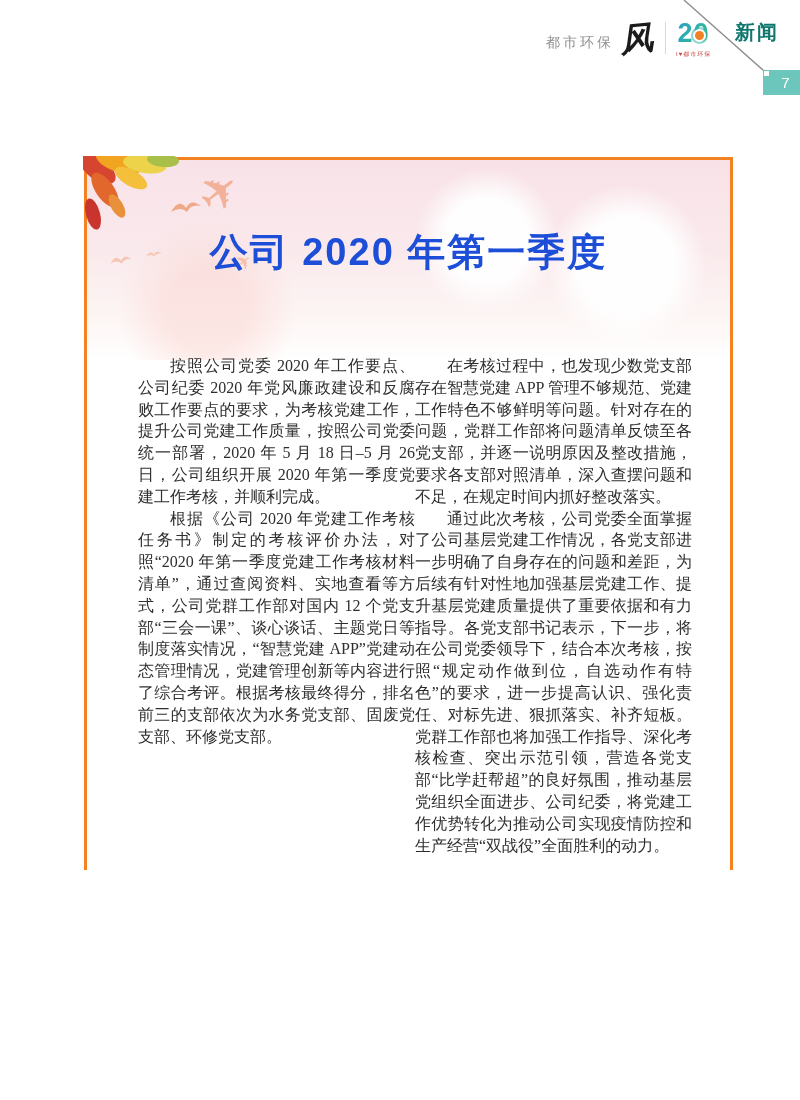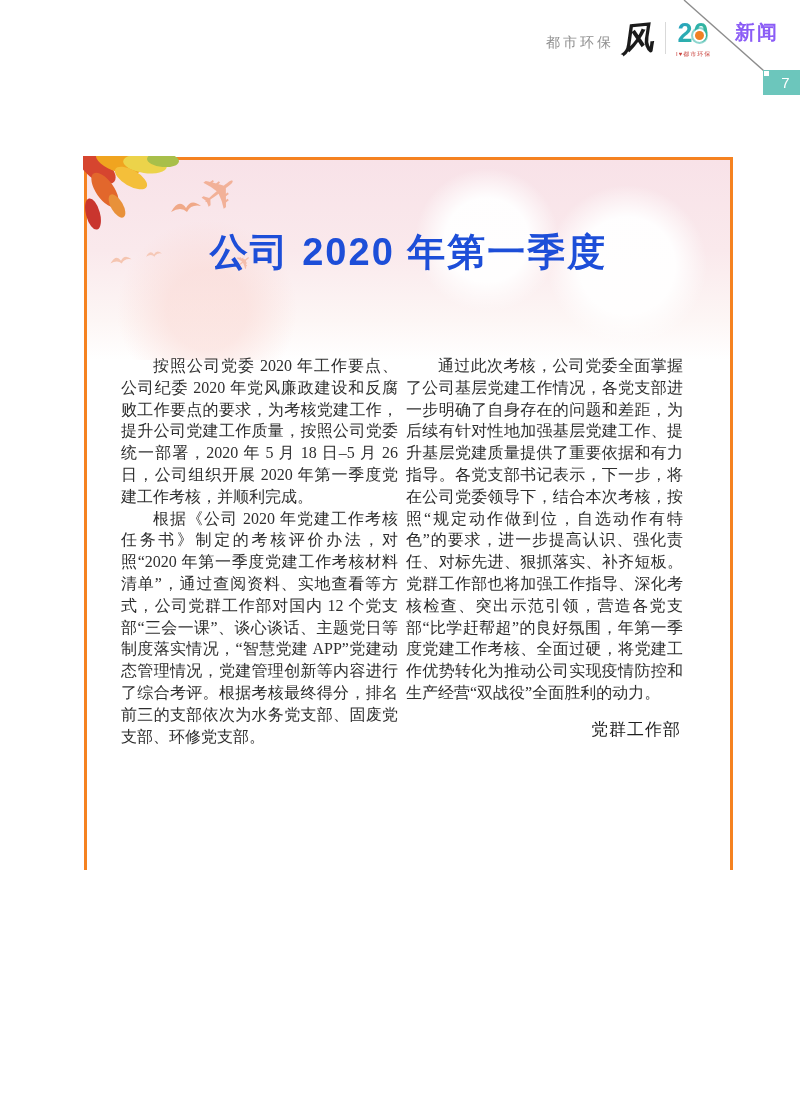--- a/index.html
+++ b/index.html
@@ -23,21 +23,21 @@
     font-size:27px;font-weight:bold;line-height:28px;letter-spacing:1px;
     background:linear-gradient(120deg,#27a0c5 0%,#2fb3a6 55%,#45b97c 100%);
     -webkit-background-clip:text;background-clip:text;color:transparent;position:relative;
   }
   .logo20-dot{
     position:absolute;right:7px;top:12px;width:9px;height:9px;border-radius:50%;
     background:#f08124;box-shadow:0 0 0 2px #ffffff,0 0 0 4px rgba(47,179,166,.55);
   }
   .logo20-sub{font-size:6px;color:#c9423c;letter-spacing:1px;margin-top:3px;white-space:nowrap;}
   .section-label{
-    position:absolute;left:727px;top:19px;font-size:20px;font-weight:bold;color:#8b5cf6;
+    position:absolute;left:727px;top:19px;font-size:20px;font-weight:bold;color:#0f766e;
     letter-spacing:2px;
   }
   .header-line{position:absolute;left:660px;top:0;}
   .pagenum-box{
     position:absolute;left:755px;top:70px;width:45px;height:25px;background:#6cc6bc;
     display:flex;align-items:center;justify-content:center;
   }
   .pagenum-box::before{
     content:"";position:absolute;left:1px;top:1px;width:5px;height:5px;background:#ffffff;
   }
@@ -64,21 +64,21 @@
   .plane-small{left:148px;top:92px;font-size:20px;opacity:.75;}
   .deco-bird{position:absolute;}
   .bird-1{left:82px;top:36px;}
   .bird-2{left:22px;top:92px;opacity:.8;}
   .bird-3{left:58px;top:88px;opacity:.7;}
   .card-title{
     position:absolute;left:0;right:0;top:70px;margin:0;text-align:center;
     font-size:38px;line-height:44px;font-weight:bold;color:#1d4ed8;letter-spacing:2px;
   }
   .columns{
-    position:absolute;left:34px;top:195px;width:562px;display:flex;justify-content:space-between;
+    position:absolute;left:43px;top:195px;width:562px;display:flex;justify-content:flex-end;
     z-index:2;
   }
   .col{width:277px;}
   .para{
     margin:0;font-family:"Liberation Serif","DejaVu Serif",serif;
     font-size:16px;line-height:21.8px;color:#2e2e2e;text-align:justify;
   }
   .para.indent{text-indent:2em;}
   .signature{
     margin-top:14px;text-align:right;font-weight:normal;font-size:17px;color:#1f1f1f;
@@ -168,21 +168,22 @@
       <span>公司 2020 年第一季度</span><br>
     </h1>
 
     <div class="columns">
       <div class="col">
           <p class="para indent">按照公司党委 2020 年工作要点、公司纪委 2020 年党风廉政建设和反腐败工作要点的要求，为考核党建工作，提升公司党建工作质量，按照公司党委统一部署，2020 年 5 月 18 日–5 月 26 日，公司组织开展 2020 年第一季度党建工作考核，并顺利完成。</p>
           <p class="para indent">根据《公司 2020 年党建工作考核任务书》制定的考核评价办法，对照“2020 年第一季度党建工作考核材料清单”，通过查阅资料、实地查看等方式，公司党群工作部对国内 12 个党支部“三会一课”、谈心谈话、主题党日等制度落实情况，“智慧党建 APP”党建动态管理情况，党建管理创新等内容进行了综合考评。根据考核最终得分，排名前三的支部依次为水务党支部、固废党支部、环修党支部。</p>
         </div>
       <div class="col">
         <div>
-            <p class="para indent">通过此次考核，公司党委全面掌握了公司基层党建工作情况，各党支部进一步明确了自身存在的问题和差距，为后续有针对性地加强基层党建工作、提升基层党建质量提供了重要依据和有力指导。各党支部书记表示，下一步，将在公司党委领导下，结合本次考核，按照“规定动作做到位，自选动作有特色”的要求，进一步提高认识、强化责任、对标先进、狠抓落实、补齐短板。党群工作部也将加强工作指导、深化考核检查、突出示范引领，营造各党支部“比学赶帮超”的良好氛围，年第一季度党建工作考核、全面过硬，将党建工作优势转化为推动公司实现疫情防控和生产经营“双战役”全面胜利的动力。</p>
+            <p class="para indent">在考核过程中，也发现少数党支部存在智慧党建 APP 管理不够规范、党建工作特色不够鲜明等问题。针对存在的问题，党群工作部将问题清单反馈至各党支部，并逐一说明原因及整改措施，要求各支部对照清单，深入查摆问题和不足，在规定时间内抓好整改落实。</p>
+            <p class="para indent">通过此次考核，公司党委全面掌握了公司基层党建工作情况，各党支部进一步明确了自身存在的问题和差距，为后续有针对性地加强基层党建工作、提升基层党建质量提供了重要依据和有力指导。各党支部书记表示，下一步，将在公司党委领导下，结合本次考核，按照“规定动作做到位，自选动作有特色”的要求，进一步提高认识、强化责任、对标先进、狠抓落实、补齐短板。党群工作部也将加强工作指导、深化考核检查、突出示范引领，营造各党支部“比学赶帮超”的良好氛围，推动基层党组织全面进步、公司纪委，将党建工作优势转化为推动公司实现疫情防控和生产经营“双战役”全面胜利的动力。</p>
           </div>
         <div class="signature">党群工作部</div>
       </div>
     </div>
 
     <div class="skyline"></div>
   </div>
 
 </div>
 

